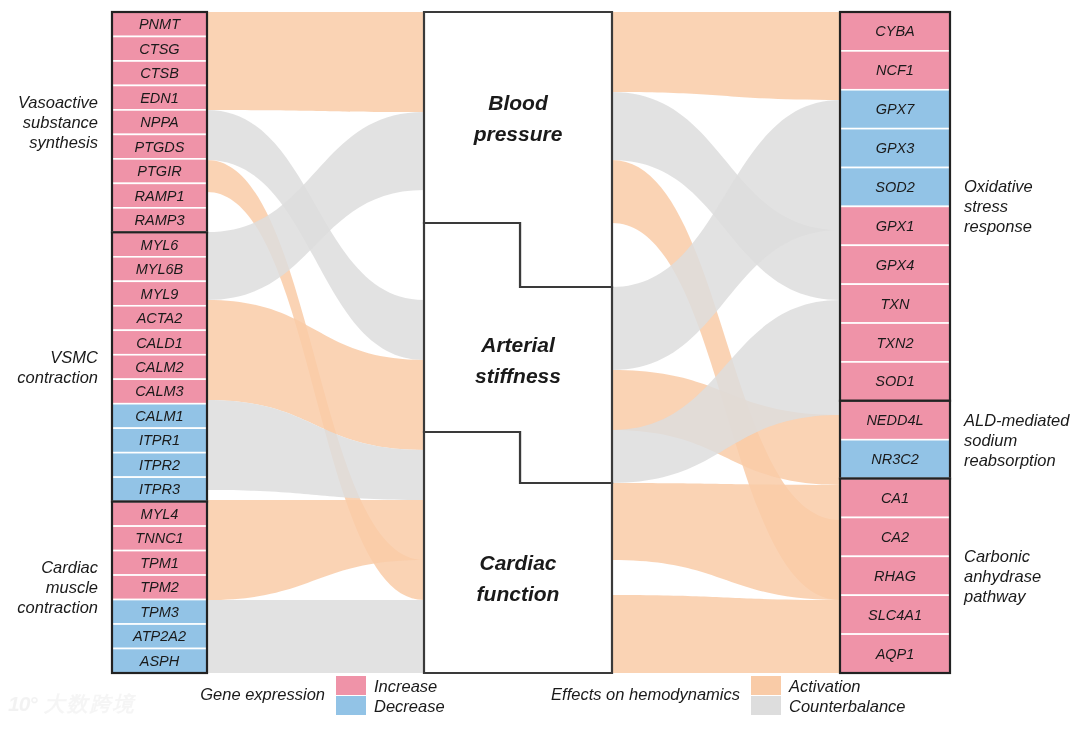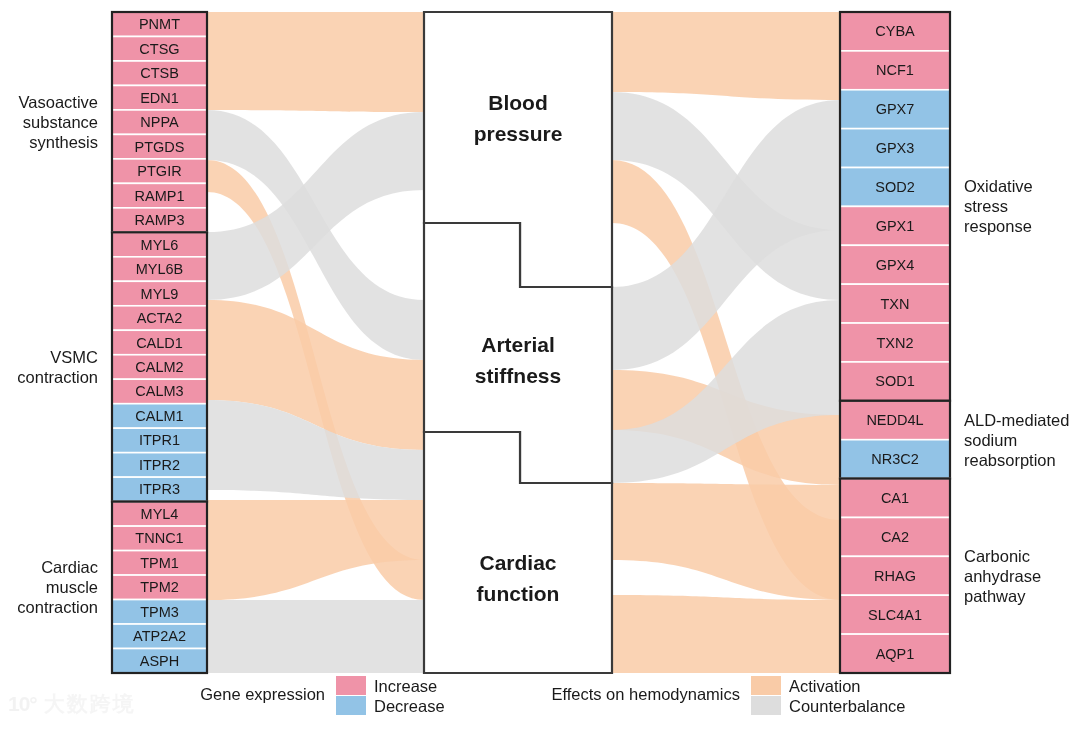--- a/index.html
+++ b/index.html
@@ -1,18 +1,18 @@
 <!DOCTYPE html>
 <html><head>
 <meta charset="utf-8">
 <style>
   html,body{margin:0;padding:0;background:#ffffff;}
   body{width:1080px;height:730px;position:relative;overflow:hidden;
        font-family:"Liberation Sans",sans-serif;color:#1a1a1a;}
-  #stage{position:absolute;inset:0;width:956px;height:730px;}
+  #stage{position:absolute;inset:0;width:956px;height:730px;font-style:italic;}
   svg.layer{position:absolute;left:0;top:0;width:1080px;height:730px;}
   #ribbons{z-index:1;}
   #nodes{z-index:2;}
   .gene-label{font-size:14.5px;fill:#1a1a1a;text-anchor:middle;
               dominant-baseline:central;font-family:"Liberation Sans",sans-serif;}
   .grp-label{font-size:16.5px;fill:#1a1a1a;font-family:"Liberation Sans",sans-serif;}
   .center-label{font-size:21px;font-weight:bold;fill:#1a1a1a;text-anchor:middle;
                 font-family:"Liberation Sans",sans-serif;}
   .legend-text{font-size:16.5px;fill:#1a1a1a;font-family:"Liberation Sans",sans-serif;}
   .legend-title{font-size:16.5px;fill:#1a1a1a;font-family:"Liberation Sans",sans-serif;}

